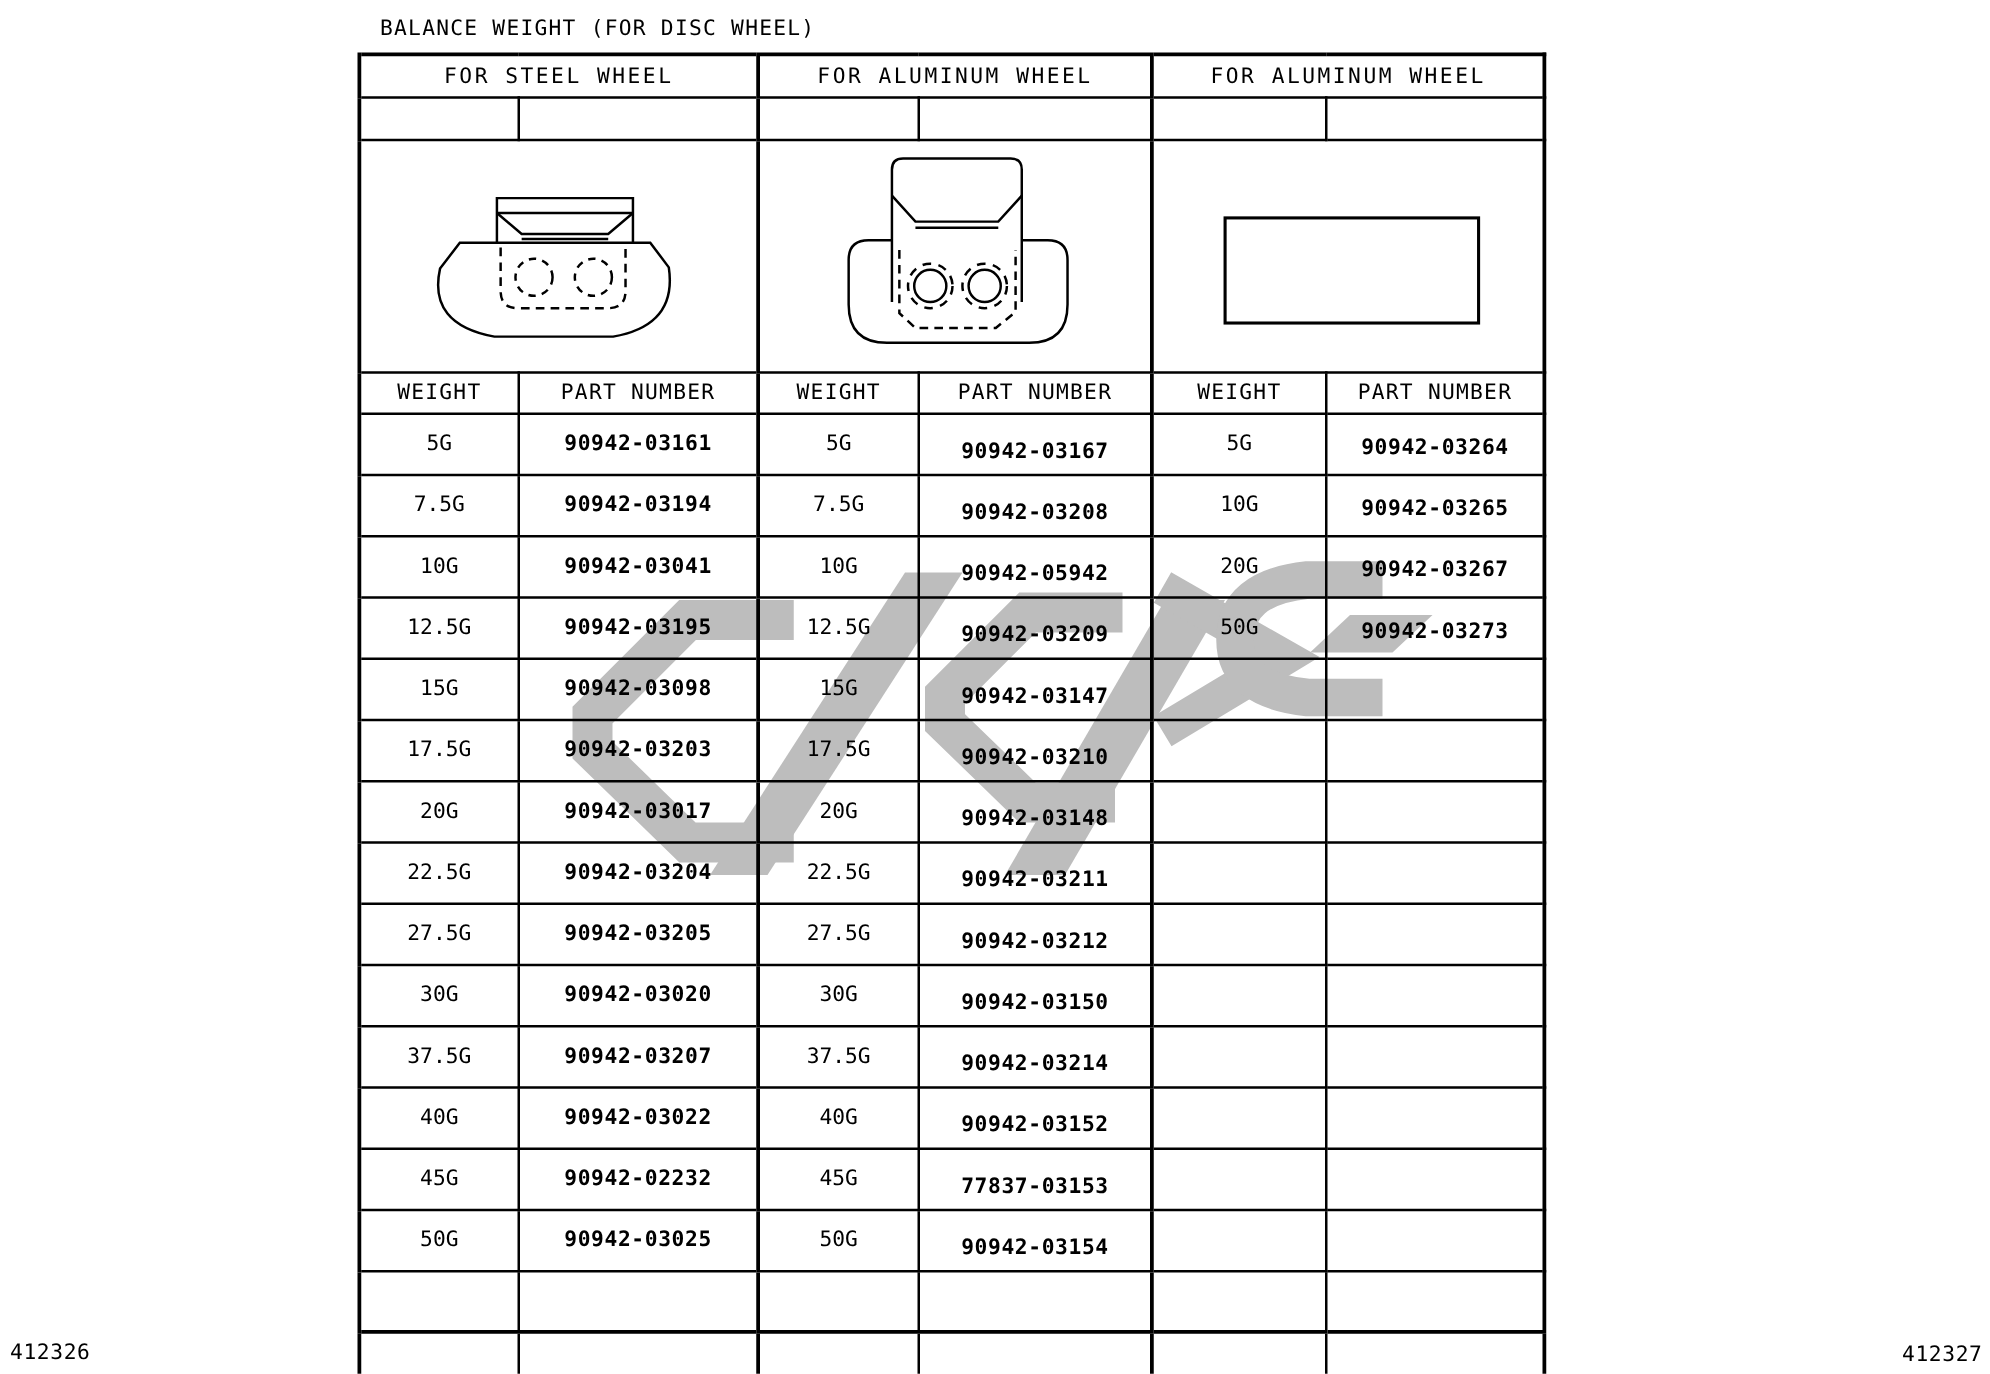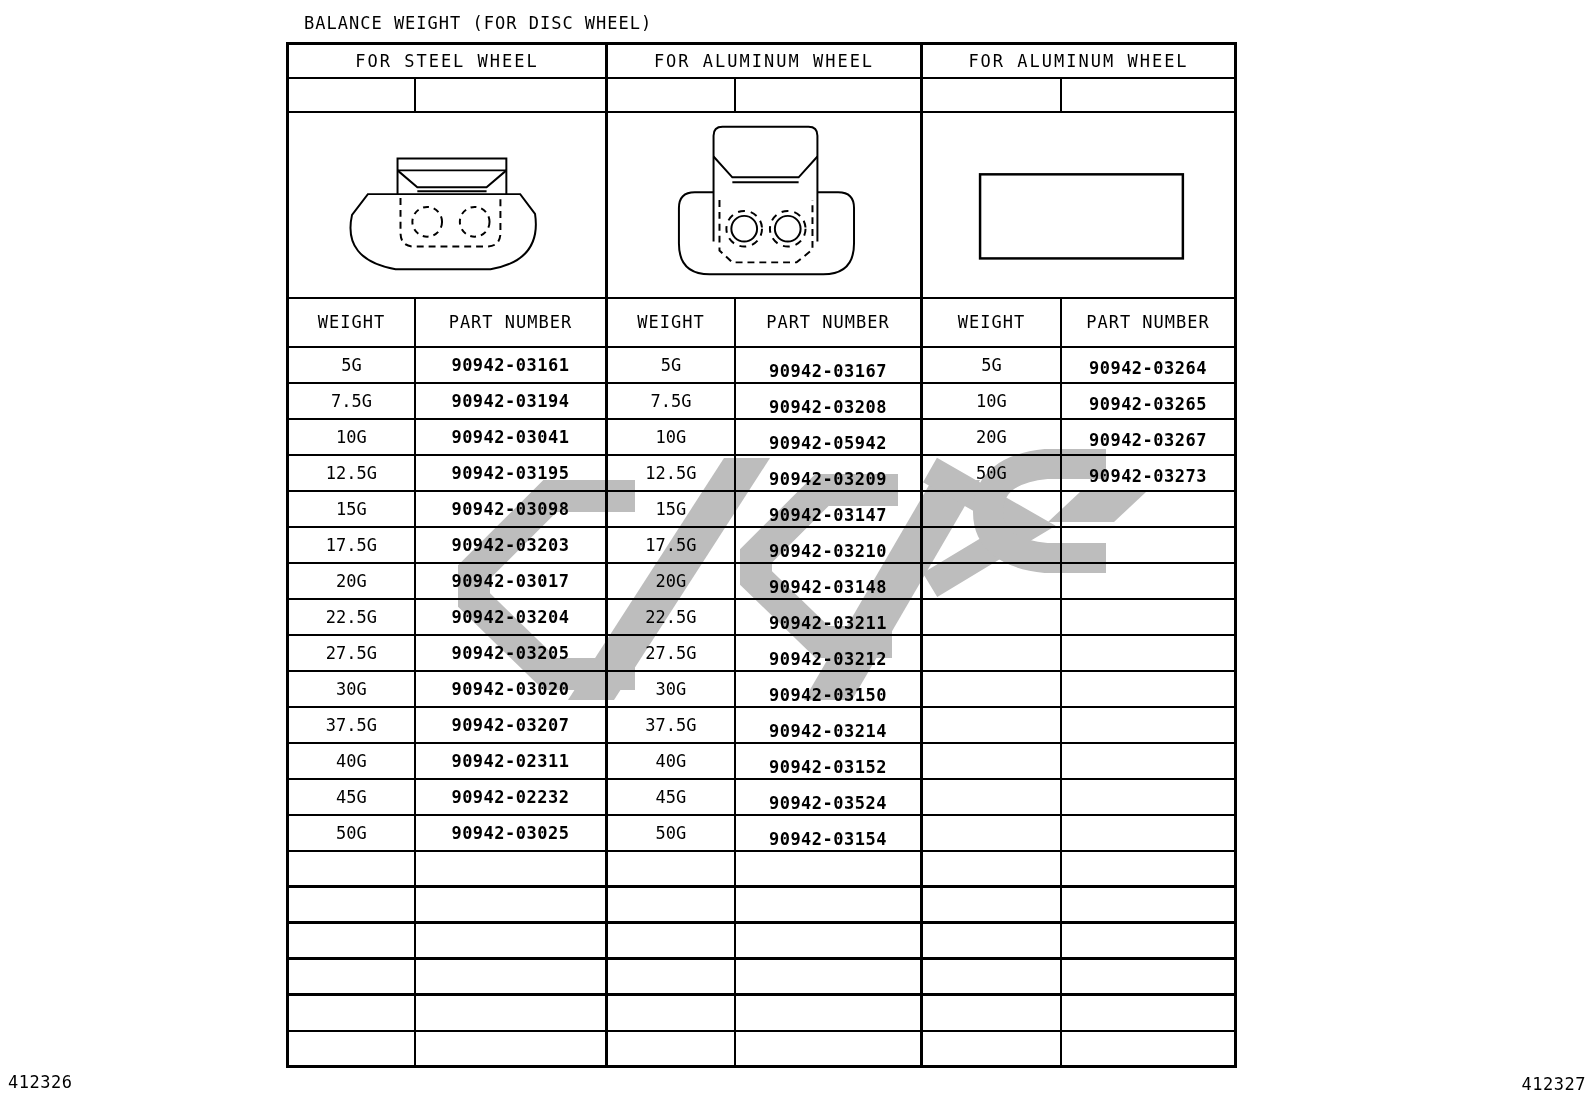--- a/index.html
+++ b/index.html
@@ -20,23 +20,23 @@
     border:2px solid var(--line);padding:0;margin:0;text-align:center;
     vertical-align:middle;font-size:17px;white-space:nowrap;overflow:hidden;
   }
   td.gl{border-left-width:3px;}
   tr.gh{height:34px;}
   td.ghead{letter-spacing:2px;}
   tr.sub{height:34px;}
   tr.imgr{height:186px;}
   td.imgcell{vertical-align:middle;}
   td.imgcell svg{display:block;margin:0 auto;}
-  tr.ch{height:49px;}
+  tr.ch{height:33px;}
   td.chead{letter-spacing:1px;}
-  #tb tr{height:36px;}
+  #tb tr{height:49px;}
   #tb td.pcell{font-weight:bold;letter-spacing:0.5px;}
   #tb td span{display:inline-block;}
   #tb td.cp2 span{position:relative;top:6px;}
   #tb td.cp3 span{position:relative;top:3px;}
   #tb tr.sep td{border-top-width:3px;}
   .ref{position:absolute;font-size:17px;letter-spacing:0.5px;}
   .ref-l{left:8px;top:1072px;}
   .ref-r{right:6px;top:1074px;text-align:right;}
 </style>
 </head>
@@ -210,31 +210,31 @@
       <tr>
         <td class="wcell gl"><span>37.5G</span></td>
         <td class="pcell cp1"><span>90942-03207</span></td>
         <td class="wcell gl"><span>37.5G</span></td>
         <td class="pcell cp2"><span>90942-03214</span></td>
         <td class="wcell gl"></td>
         <td class="pcell cp3"></td>
       </tr>
       <tr>
         <td class="wcell gl"><span>40G</span></td>
-        <td class="pcell cp1"><span>90942-02311</span></td>
+        <td class="pcell cp1"><span>90942-03022</span></td>
         <td class="wcell gl"><span>40G</span></td>
         <td class="pcell cp2"><span>90942-03152</span></td>
         <td class="wcell gl"></td>
         <td class="pcell cp3"></td>
       </tr>
       <tr>
         <td class="wcell gl"><span>45G</span></td>
         <td class="pcell cp1"><span>90942-02232</span></td>
         <td class="wcell gl"><span>45G</span></td>
-        <td class="pcell cp2"><span>90942-03524</span></td>
+        <td class="pcell cp2"><span>77837-03153</span></td>
         <td class="wcell gl"></td>
         <td class="pcell cp3"></td>
       </tr>
       <tr>
         <td class="wcell gl"><span>50G</span></td>
         <td class="pcell cp1"><span>90942-03025</span></td>
         <td class="wcell gl"><span>50G</span></td>
         <td class="pcell cp2"><span>90942-03154</span></td>
         <td class="wcell gl"></td>
         <td class="pcell cp3"></td>

